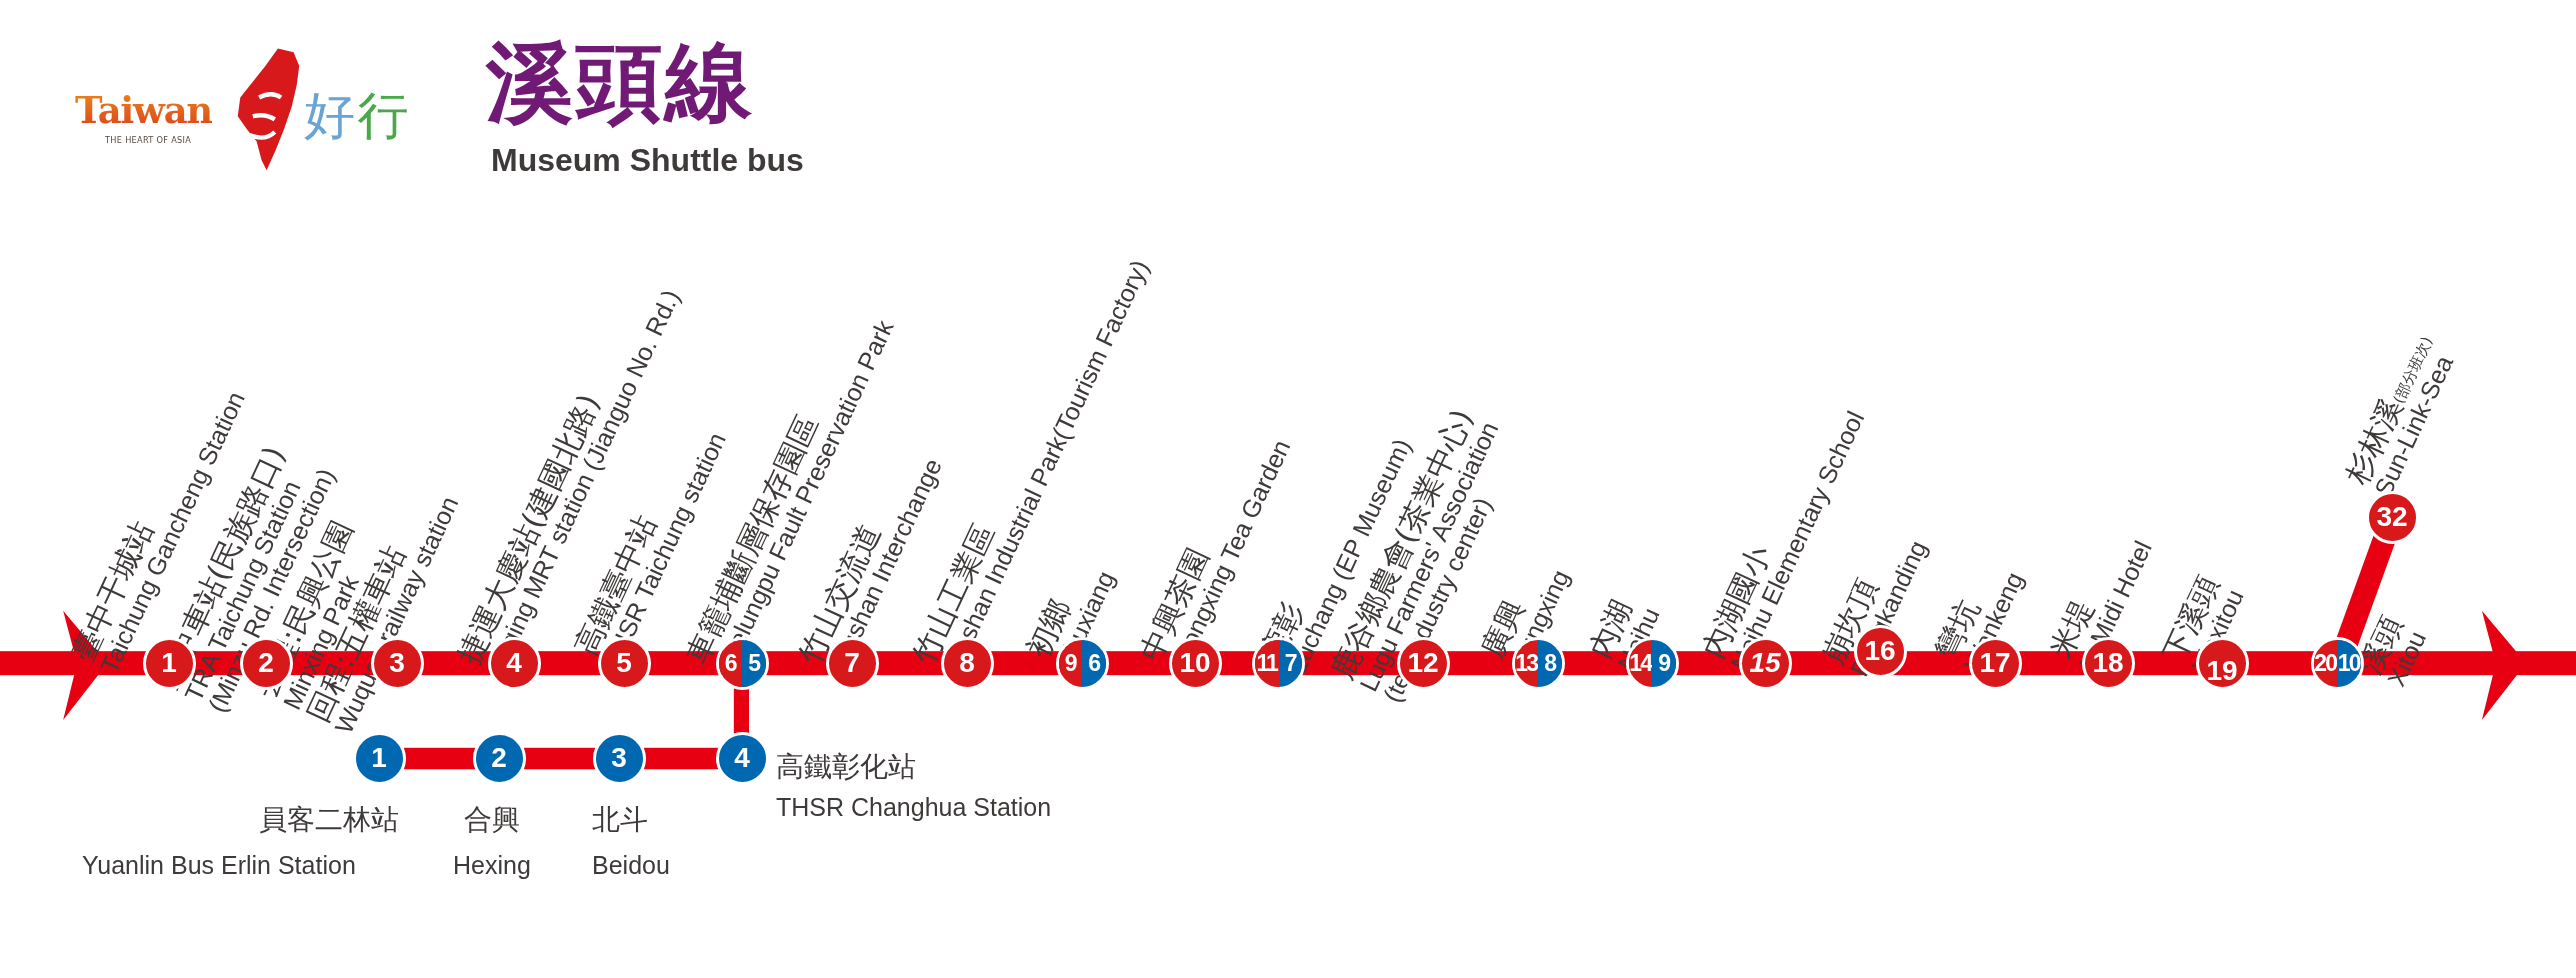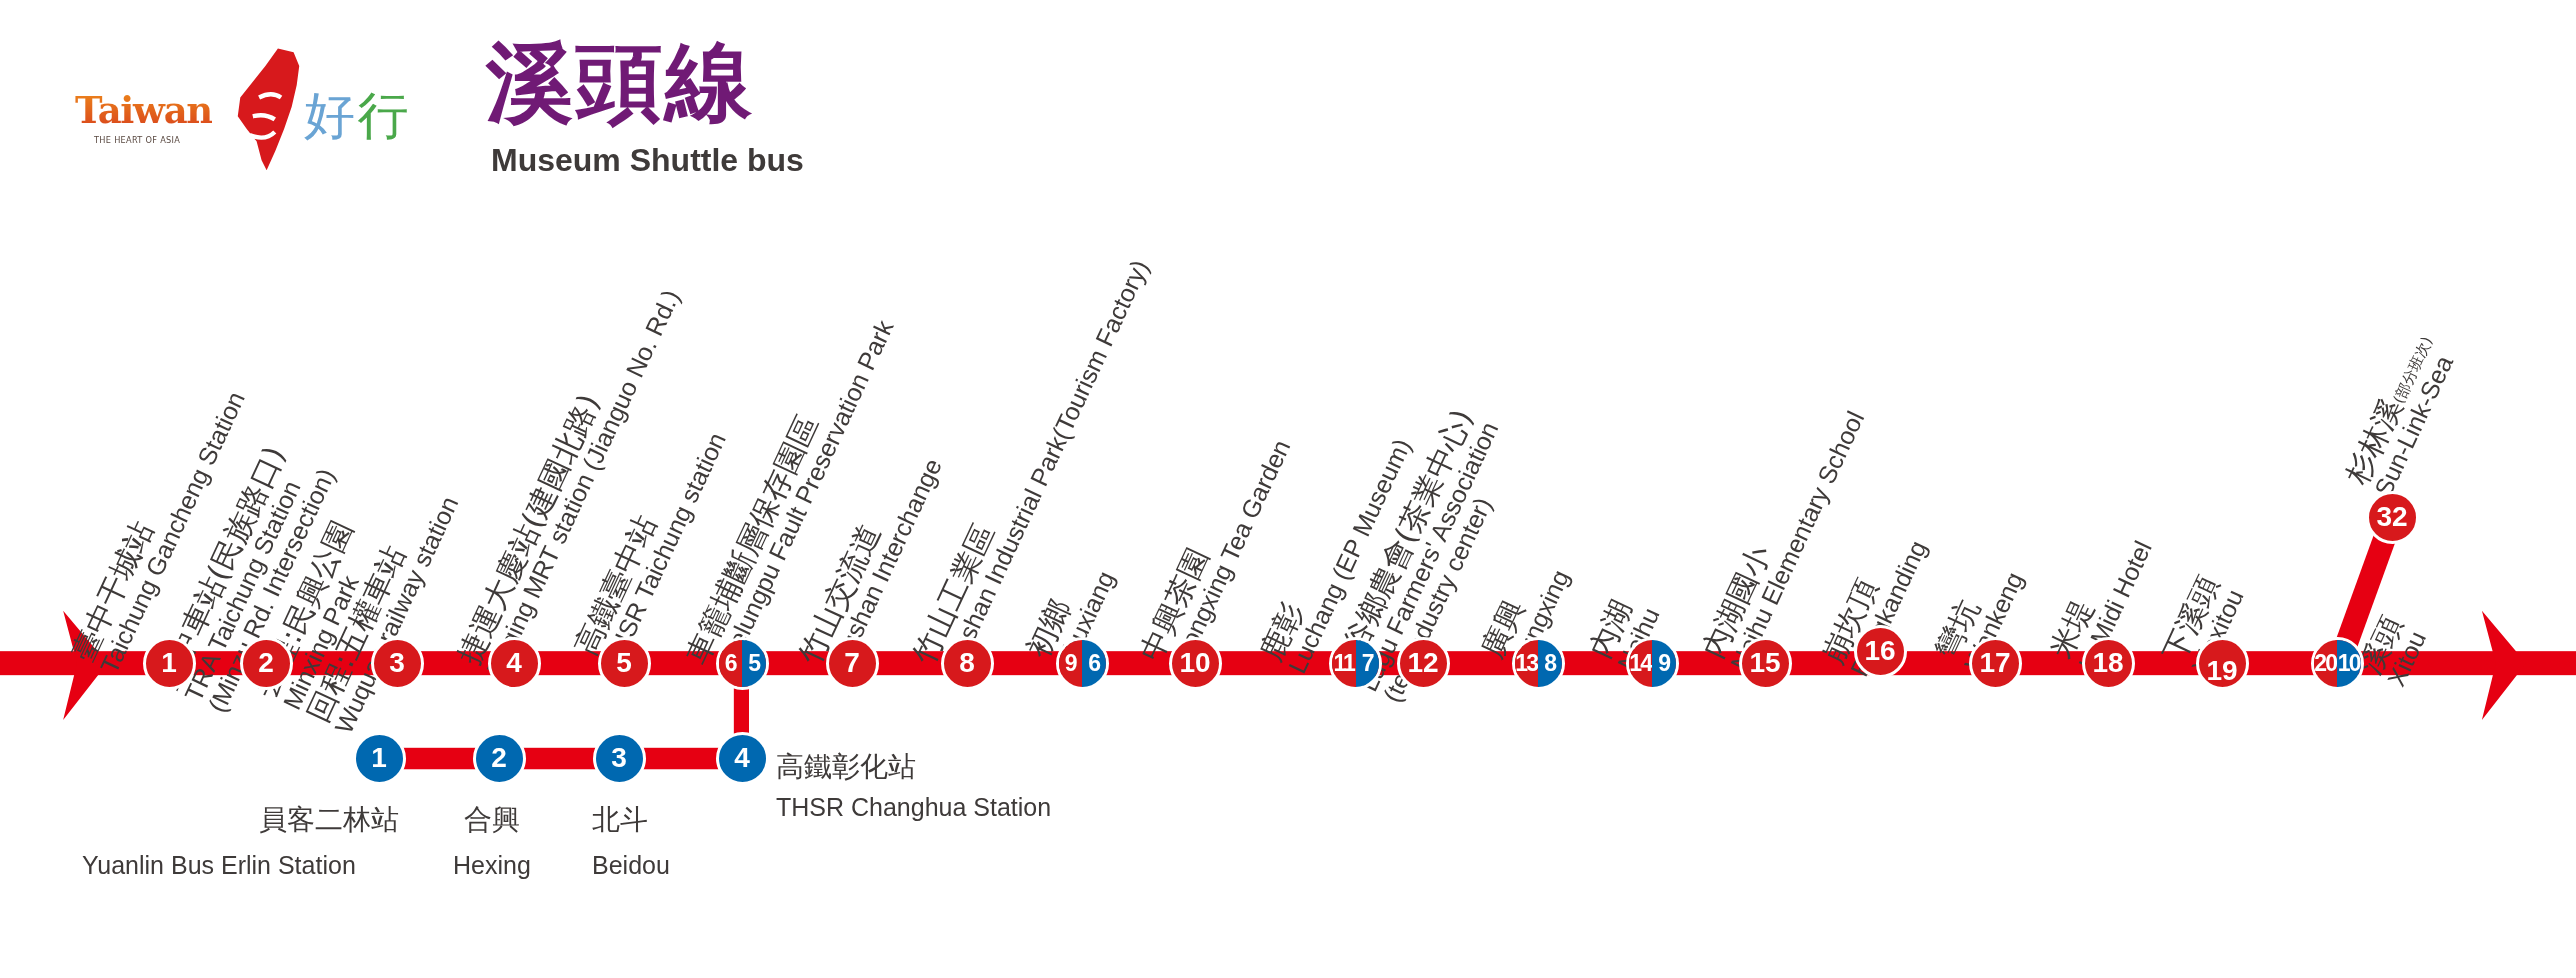--- a/index.html
+++ b/index.html
@@ -1,19 +1,19 @@
 <!DOCTYPE html>
 <html style="font-size:10px"><head>
 <meta charset="utf-8">
 <style>
   html,body{margin:0;padding:0;background:#fff;}
   body{width:2576px;height:979px;position:relative;overflow:hidden;font-family:"DejaVu Sans","Liberation Sans",sans-serif;color:#3e3a39;}
   .abs{position:absolute;}
   #logo-taiwan{left:75px;top:88px;font-family:"DejaVu Serif","Liberation Serif",serif;font-weight:bold;font-size:37px;letter-spacing:-1.3px;color:#e0581c;background:linear-gradient(#ee8a1b,#d8401c);-webkit-background-clip:text;background-clip:text;-webkit-text-fill-color:transparent;}
-  #logo-sub{left:94px;top:135px;font-size:8.2px;color:#5a4a42;letter-spacing:0.3px;}
+  #logo-sub{left:105px;top:135px;font-size:8.2px;color:#5a4a42;letter-spacing:0.3px;}
   #logo-island{left:234px;top:47px;width:69px;height:126px;}
   #logo-chars{left:304px;top:82px;font-size:51px;font-family:"DejaVu Serif",serif;letter-spacing:2.5px;}
   #logo-chars span:nth-child(1){color:#6aa4d4;}
   #logo-chars span:nth-child(2){color:#4aa84a;}
   #title-zh{left:486px;top:39px;font-size:87px;font-weight:bold;color:#701a75;letter-spacing:2.5px;line-height:1;}
   #title-en{left:491px;top:142px;font-size:32px;font-weight:bold;font-family:"Liberation Sans",sans-serif;color:#3e3a39;}
   svg#map{position:absolute;left:0;top:0;}
   .label{position:absolute;transform-origin:0 100%;transform:rotate(-65deg);white-space:nowrap;line-height:1.05;}
   .label .zh{display:block;font-size:30px;color:#3e3a39;}
   .label .en{display:block;font-size:25px;color:#3e3a39;font-family:"Liberation Sans",sans-serif;}
@@ -172,36 +172,36 @@
 <div class="stn single red" style="left:967px;top:663px;">
     <span class="half">8</span>
   </div>
 <div class="stn dual" style="left:1082px;top:663px;">
     <span class="half red">9</span>
     <span class="half blue">6</span>
   </div>
 <div class="stn single red" style="left:1195px;top:663px;">
     <span class="half">10</span>
   </div>
-<div class="stn dual" style="left:1309px;top:663px;margin-left:20px;">
+<div class="stn dual" style="left:1232px;top:663px;margin-left:20px;">
     <span class="half red">11</span>
     <span class="half blue">7</span>
   </div>
 <div class="stn single red" style="left:1423px;top:663px;">
     <span class="half">12</span>
   </div>
 <div class="stn dual" style="left:1538px;top:663px;">
     <span class="half red">13</span>
     <span class="half blue">8</span>
   </div>
 <div class="stn dual" style="left:1652px;top:663px;">
     <span class="half red">14</span>
     <span class="half blue">9</span>
   </div>
-<div class="stn single red" style="left:1765px;top:663px;">
+<div class="stn single red" style="left:1765px;top:663px;font-style:italic;">
     <span class="half">15</span>
   </div>
 <div class="stn single red" style="left:1880px;top:651px;">
     <span class="half">16</span>
   </div>
 <div class="stn single red" style="left:1995px;top:663px;">
     <span class="half">17</span>
   </div>
 <div class="stn single red" style="left:2108px;top:663px;">
     <span class="half">18</span>

